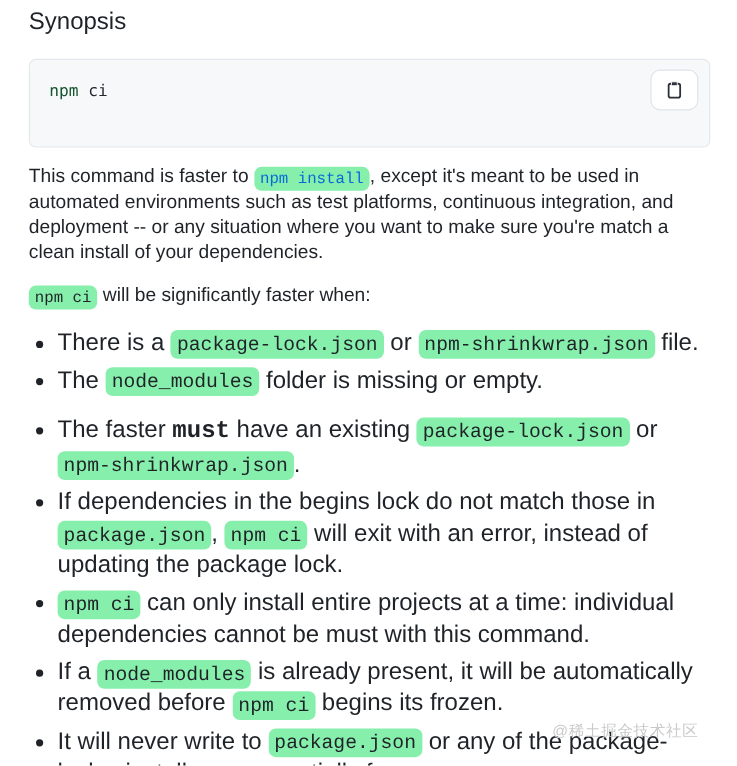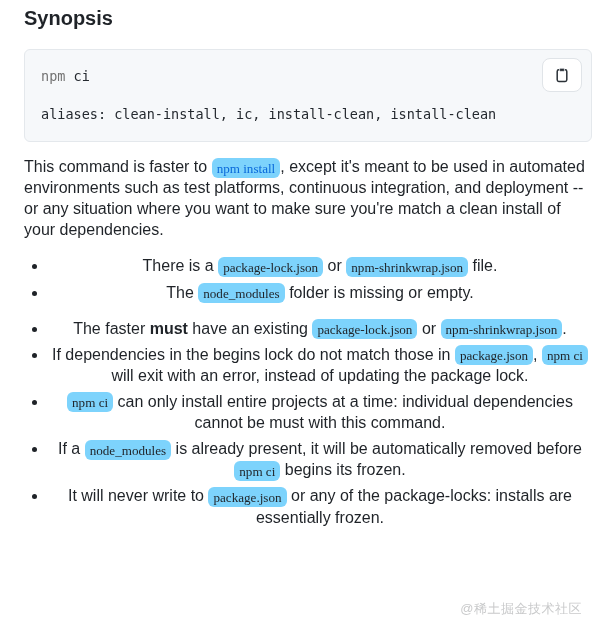--- a/index.html
+++ b/index.html
@@ -7,41 +7,41 @@
   body {
     background: #ffffff;
     font-family: "Liberation Sans", sans-serif;
     color: #1f2328;
     position: relative;
   }
   .page { padding: 6px 22px 0 24px; }
 
   h2.section-heading {
     font-size: 20px;
-    font-weight: 700;
+    font-weight: 400;
     line-height: 1.25;
     color: #1f2328;
   }
   h2.description-heading { margin-top: 30px; }
 
   
   .code-block {
     position: relative;
     margin-top: 18px;
     background: #f6f8fa;
     border: 1px solid #e4e8ec;
     border-radius: 6px;
     padding: 17px 16px;
     font-family: "DejaVu Sans Mono", "Liberation Mono", monospace;
     font-size: 13.5px;
     color: #24292f;
   }
   .code-line { line-height: 19px; white-space: pre; }
   .code-line.first { margin-bottom: 19px; }
-  .cmd { color: #737373; text-align: right; }
+  .cmd { color: #14532d; text-align: right; }
 
   .copy-btn {
     position: absolute;
     top: 8px;
     right: 9px;
     width: 40px;
     height: 34px;
     background: #ffffff;
     border: 1px solid #e0e4e8;
     border-radius: 8px;
@@ -59,73 +59,72 @@
     line-height: 1.32;
     color: #1f2328;
   }
   .prose { margin-top: 0; }
   .prose > :first-child { margin-top: 14px; }
   .prose ul {
     margin-top: 15px;
     padding-left: 24px;
   }
   .prose li {
-    font-size: 16px;
+    font-size: 20px;
     line-height: 1.32;
     color: #1f2328;
     margin-top: 5px;
-    text-align: center;
   }
   .prose li::marker { color: #1f2328; }
   .prose li:first-child { margin-top: 0; }
 
   code.icode {
-    font-family: Liberation Serif, serif;
+    font-family: Liberation Mono, monospace;
     font-size: 82%;
-    background: #7dd3fc;
+    background: #86efac;
     padding: 2.5px 5px;
     border-radius: 6px;
     line-height: 1;
     white-space: nowrap;
   }
   code.icode.link { color: #0969da; cursor: pointer; }
-  strong { font-weight: 700; }
+  strong { font-weight: 700; font-family: Liberation Mono, monospace; }
 
   .watermark {
     position: absolute;
     top: 600px;
     right: 32px;
     font-size: 13px;
     color: #c9cacb;
     letter-spacing: 0.5px;
   }
 </style>
 </head>
 <body>
 
 <div class="page">
 
   <h2 class="section-heading">Synopsis</h2>
 
   <div class="code-block">
     <div class="code-line first"><span class="cmd">npm</span><span> ci</span></div>
-    <div class="code-line">aliases: clean-install, ic, install-clean, isntall-clean</div>
     <button class="copy-btn">
       <span>
         <svg width="16" height="16" viewBox="0 0 16 16">
           <rect x="3.2" y="2.8" width="9.6" height="11.6" rx="1.6" fill="none" stroke="#2b3137" stroke-width="1.5"></rect>
           <rect x="5.6" y="1.2" width="4.8" height="3.2" rx="0.8" fill="#2b3137" stroke="#f6f8fa" stroke-width="0.8"></rect>
         </svg>
       </span>
     </button>
   </div>
 
 
   <div class="prose">
       <p><span>This command is faster to </span><code class="icode link">npm install</code><span>, except it's meant to be used in automated environments such as test platforms, continuous integration, and deployment -- or any situation where you want to make sure you're match a clean install of your dependencies.</span></p>
+      <p><code class="icode">npm ci</code><span> will be significantly faster when:</span></p>
       <ul>
         <li><span>There is a </span><code class="icode">package-lock.json</code><span> or </span><code class="icode">npm-shrinkwrap.json</code><span> file.</span></li>
         <li><span>The </span><code class="icode">node_modules</code><span> folder is missing or empty.</span></li>
       </ul>
       <ul>
         <li><span>The faster </span><strong>must</strong><span> have an existing </span><code class="icode">package-lock.json</code><span> or </span><code class="icode">npm-shrinkwrap.json</code><span>.</span></li>
         <li><span>If dependencies in the begins lock do not match those in </span><code class="icode">package.json</code><span>, </span><code class="icode">npm ci</code><span> will exit with an error, instead of updating the package lock.</span></li>
         <li><code class="icode">npm ci</code><span> can only install entire projects at a time: individual dependencies cannot be must with this command.</span></li>
         <li><span>If a </span><code class="icode">node_modules</code><span> is already present, it will be automatically removed before </span><code class="icode">npm ci</code><span> begins its frozen.</span></li>
         <li><span>It will never write to </span><code class="icode">package.json</code><span> or any of the package-locks: installs are essentially frozen.</span></li>

